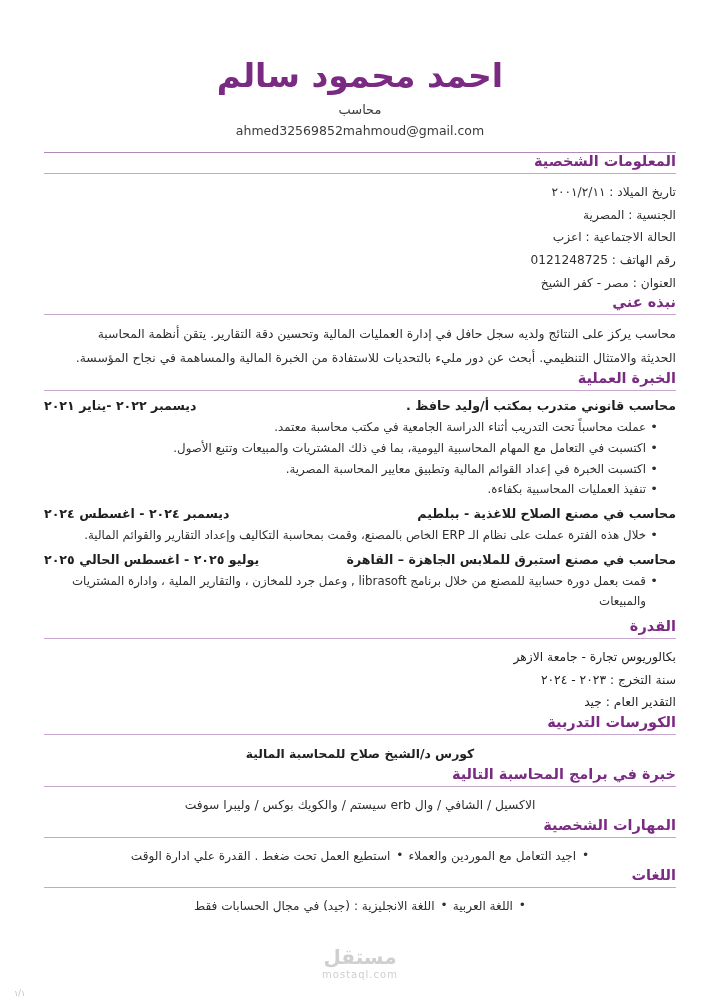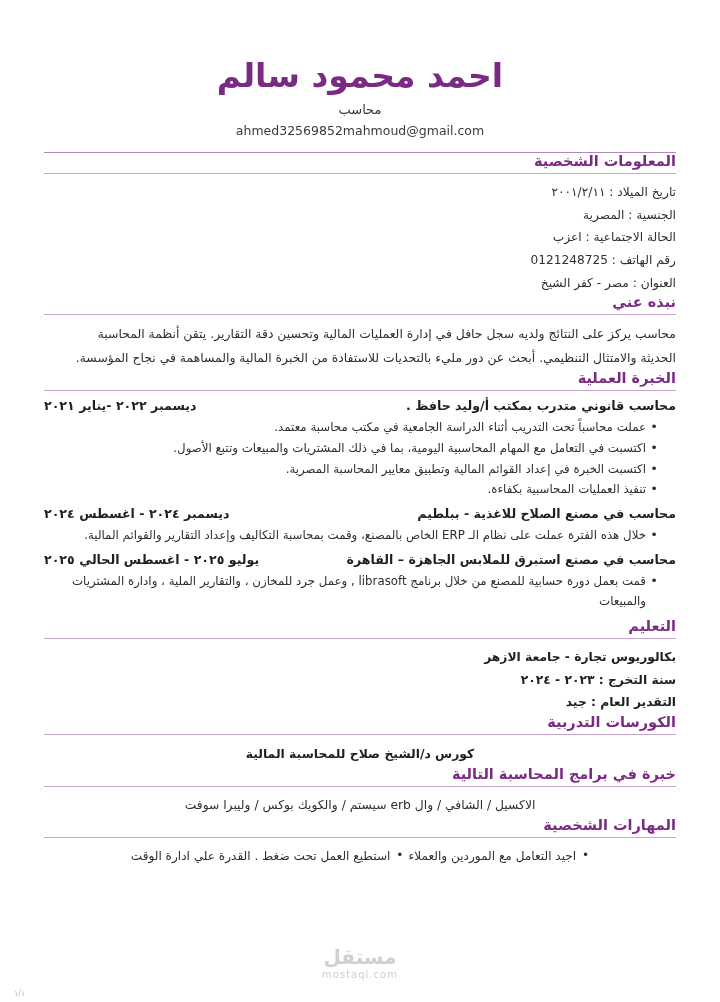--- a/index.html
+++ b/index.html
@@ -105,21 +105,21 @@
   ul.bullets li::before {
     content: "\2022";
     position: absolute;
     right: 0;
     top: -1px;
     color: #2f2f2f;
     font-size: 13px;
   }
   .edu-line {
     font-size: 12.3px;
-    font-weight: bold;
+    font-weight: normal;
     color: #1f1f1f;
     line-height: 1.85;
     text-align: right;
   }
   .bold-center {
     text-align: center;
     font-weight: bold;
     font-size: 12.4px;
     color: #1f1f1f;
     line-height: 1.9;
@@ -244,21 +244,21 @@
           <span class="role">محاسب في مصنع استبرق للملابس الجاهزة – القاهرة</span>
           <span class="date">يوليو ٢٠٢٥ - اغسطس الحالي ٢٠٢٥</span>
         </div>
         <ul class="bullets">
           <li>قمت بعمل دورة حسابية للمصنع من خلال برنامج librasoft , وعمل جرد للمخازن ، والتقارير الملية ، وادارة المشتريات والمبيعات</li>
         </ul>
       </div>
     </div>
 
     <div class="section">
-      <div class="sec-title">التعليم</div>
+      <div class="sec-title">القدرة</div>
       <div class="sec-rule"></div>
       <div class="edu-line">بكالوريوس تجارة - جامعة الازهر</div>
       <div class="edu-line">سنة التخرج : ٢٠٢٣ - ٢٠٢٤</div>
       <div class="edu-line">التقدير العام : جيد</div>
     </div>
 
     <div class="section">
       <div class="sec-title">الكورسات التدربية</div>
       <div class="sec-rule"></div>
       <div class="bold-center">كورس د/الشيخ صلاح للمحاسبة المالية</div>
@@ -272,20 +272,28 @@
 
     <div class="section">
       <div class="sec-title">المهارات الشخصية</div>
       <div class="sec-rule"></div>
       <ul class="center-bullets">
         <li class="row-center">اجيد التعامل مع الموردين والعملاء</li>
         <li class="row-center">استطيع العمل تحت ضغط . القدرة علي ادارة الوقت</li>
       </ul>
     </div>
 
+    <div class="section">
+      <div class="sec-title">اللغات</div>
+      <div class="sec-rule"></div>
+      <ul class="center-bullets">
+        <li>اللغة العربية</li>
+        <li>اللغة الانجليزية : (جيد) في مجال الحسابات فقط</li>
+      </ul>
+    </div>
 
   </div>
 
   <div class="watermark">
     <div class="wm-ar">مستقل</div>
     <div class="wm-en">mostaql.com</div>
   </div>
 
   <div class="corner">١/١</div>
 </div>

